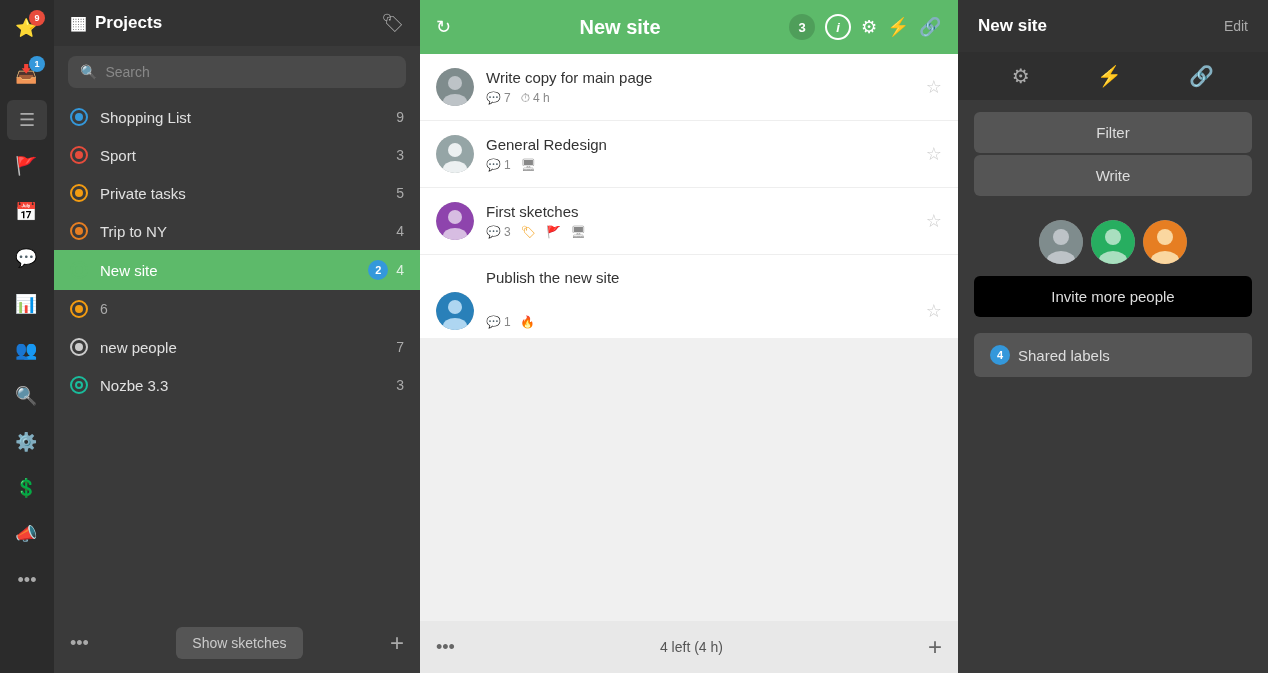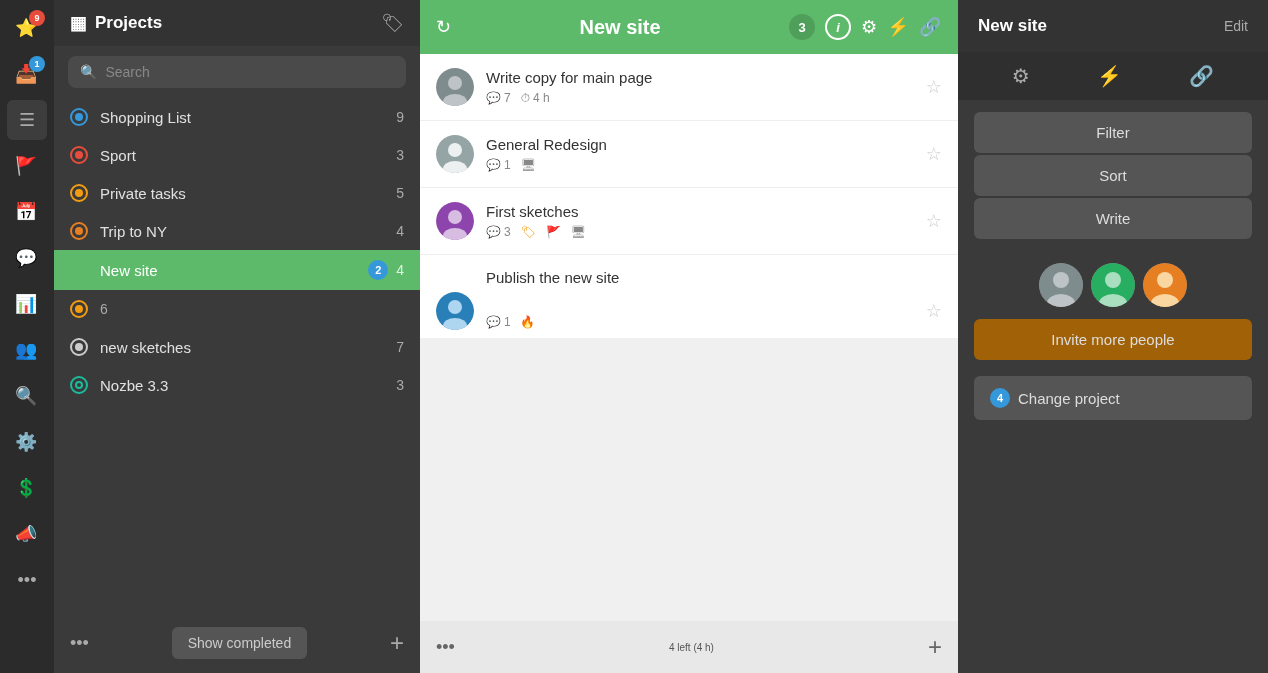--- a/index.html
+++ b/index.html
@@ -265,21 +265,21 @@
     .task-star { color: #ccc; font-size: 18px; cursor: pointer; margin-left: 10px; }
     .date-red { color: #be185d; font-weight: 400; margin-top: 48px; }
 
     .tasks-footer {
       background: #e8e8e8;
       padding: 12px 16px;
       display: flex;
       align-items: center;
       justify-content: space-between;
     }
-    .tasks-footer-text { color: #555; font-size: 10px; }
+    .tasks-footer-text { color: #555; font-size: 14px; }
     .add-task-btn {
       color: #666;
       font-size: 24px;
       cursor: pointer;
       background: none;
       border: none;
     }
     .more-tasks-btn {
       color: #666;
       font-size: 18px;
@@ -365,21 +365,21 @@
       background: #888;
       display: flex;
       align-items: center;
       justify-content: center;
       font-size: 18px;
       color: white;
       overflow: hidden;
     }
     .invite-btn {
       width: 100%;
-      background: #a16207;
+      background: #000000;
       color: #ddd;
       border: none;
       border-radius: 6px;
       padding: 12px 16px;
       font-size: 15px;
       cursor: pointer;
       text-align: center;
       font-weight: 500;
     }
 
@@ -548,36 +548,36 @@
       <div class="project-dot dot-yellow">
           <div class="inner-dot"></div>
         </div>
       <span class="project-count">6</span>
     </div>
 
     <div class="project-item">
       <div class="project-dot dot-white">
           <div class="inner-dot"></div>
         </div>
-      <span class="project-name">new sketches</span>
+      <span class="project-name">new people</span>
       <span class="project-count">7</span>
     </div>
 
     <div class="project-item">
       <div class="project-dot dot-teal">
           <div class="inner-dot" style="background:transparent;border:2px solid #1abc9c;border-radius:50%;"></div>
         </div>
       <span class="project-name">Nozbe 3.3</span>
       <span class="project-count">3</span>
     </div>
   </div>
 
   <div class="projects-footer">
     <button class="more-btn">•••</button>
-    <button class="show-completed-btn">Show completed</button>
+    <button class="show-completed-btn">Show sketches</button>
     <button class="add-project-btn">+</button>
   </div>
 </div>
 
 <div class="tasks-panel">
   <div class="tasks-header">
     <div class="tasks-header-left">
       <span style="color:white;font-size:18px;cursor:pointer;">↻</span>
     </div>
     <div class="tasks-header-center">New site</div>
@@ -704,21 +704,20 @@
   </div>
 
   <div class="right-top-icons">
     <span class="right-top-icon">⚙</span>
     <span class="right-top-icon">⚡</span>
     <span class="right-top-icon">🔗</span>
   </div>
 
   <div class="right-buttons">
     <button class="right-btn">Filter</button>
-    <button class="right-btn">Sort</button>
     <button class="right-btn">Write</button>
   </div>
 
   <div class="shared-section">
     <div class="shared-avatars">
       <div class="shared-avatar">
         <svg width="44" height="44" viewBox="0 0 44 44">
             <circle cx="22" cy="22" r="22" fill="#7f8c8d"></circle>
             <circle cx="22" cy="17" r="8" fill="#bdc3c7"></circle>
             <ellipse cx="22" cy="40" rx="14" ry="9" fill="#bdc3c7"></ellipse>
@@ -738,15 +737,15 @@
             <ellipse cx="22" cy="40" rx="14" ry="9" fill="#fad7a0"></ellipse>
           </svg>
       </div>
     </div>
     <button class="invite-btn">Invite more people</button>
   </div>
 
 
   <button class="change-labels-btn">
     <span class="labels-number">4</span>
-    <span>Change project</span>
+    <span>Shared labels</span>
   </button>
 </div>
 
 </body></html>

